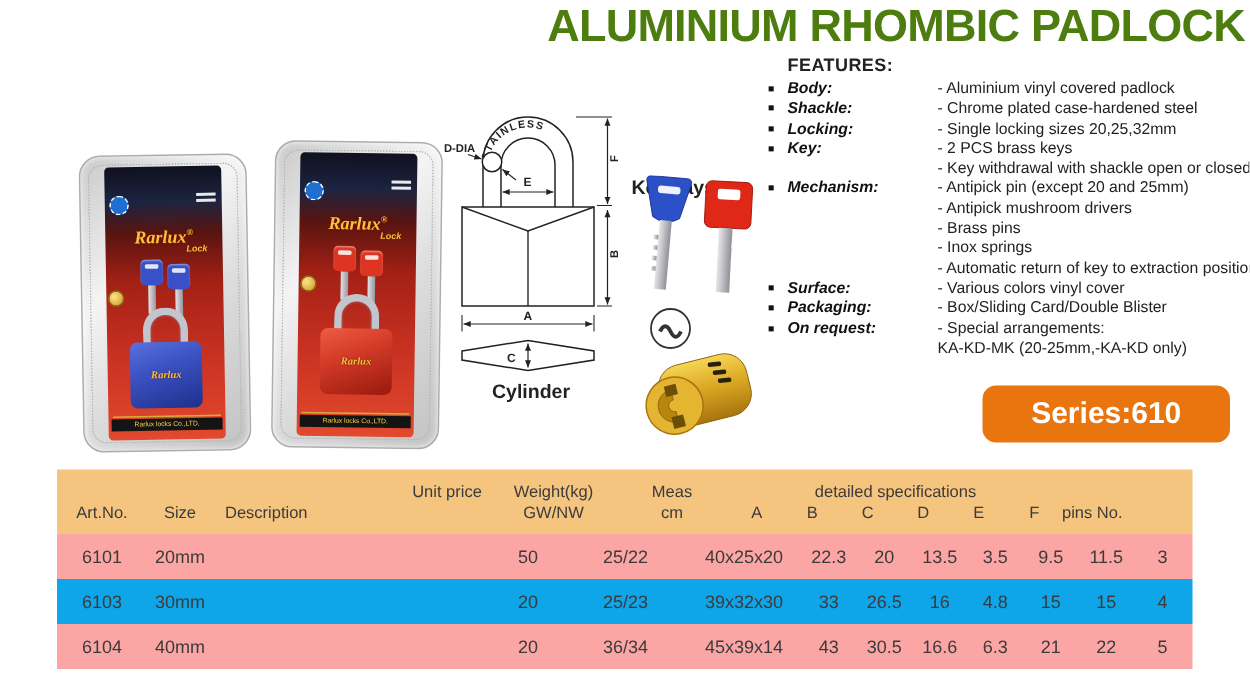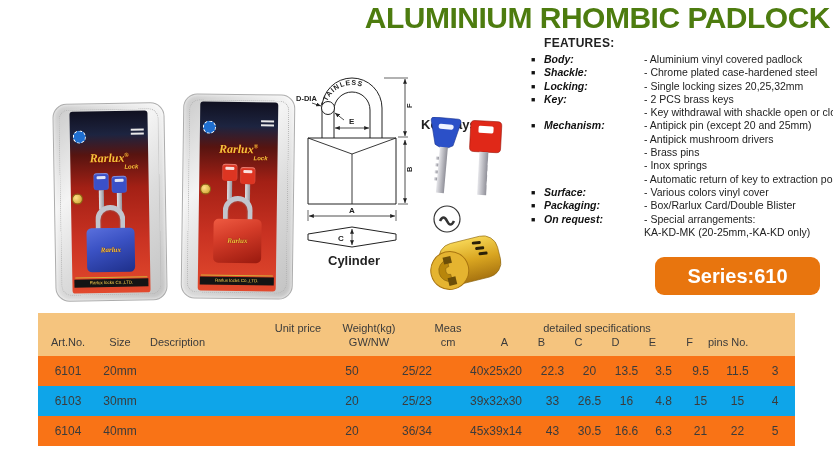--- a/index.html
+++ b/index.html
@@ -5,21 +5,21 @@
   * { margin:0; padding:0; box-sizing:border-box; }
   html,body { background:#fff; }
   body { font-family:"Liberation Sans", sans-serif; color:#222; }
   .page { position:relative; width:833px; height:449px; background:#fff; overflow:hidden; }
 
   
   .title { position:absolute; top:1px; right:3px; font-size:30px; font-weight:800;
            letter-spacing:-0.5px; color:#4d7c0f; white-space:nowrap; }
 
   
-  .features { position:absolute; left:531px; top:36px; width:300px; }
+  .features { position:absolute; left:512px; top:36px; width:300px; }
   .features h3 { font-size:12px; font-weight:bold; margin-left:13px; margin-bottom:3px; letter-spacing:.3px; }
   .feat { display:grid; grid-template-columns:13px 100px 1fr; font-size:10.5px; line-height:13.3px; }
   .bullet { font-size:7px; line-height:13.3px; color:#111; }
   .bullet::before { content:"■"; }
   .flabel { font-weight:bold; font-style:italic; color:#111; }
   .fvals div { white-space:nowrap; color:#222; }
 
   
   .series { position:absolute; left:655px; top:257px; width:165px; height:38px;
             background:#E8750E; border-radius:9px; color:#fff; font-size:20px; font-weight:bold;
@@ -28,21 +28,21 @@
   
   .keyways-label { position:absolute; left:421px; top:92px; font-size:13px; font-weight:bold;margin-top:25px; }
   .cyl-label { position:absolute; left:328px; top:252px; font-size:13px; font-weight:bold; line-height:17px; }
 
   
   .spec-table { position:absolute; left:38px; top:313px; width:757px; font-size:12px; color:#3b3b3b; }
   .thead { display:flex; background:#F5C47E; height:43px; padding-top:8px; font-size:11px; }
   .thead .col { display:flex; flex-direction:column; }
   .l1,.l2 { height:14px; line-height:14px; text-align:center; }
   .trow { display:flex; height:30px; line-height:30px; }
-  .trow.light { background:#f97316; }
+  .trow.light { background:#fca5a5; }
   .trow.hl { background:#0ea5e9; }
   .trow span { display:block; text-align:center; }
   .c-art{width:60px}.c-size{width:44px}
   .c-desc{width:126px; text-align:left !important; padding-left:4px}
   .thead .c-desc .l2{text-align:left; padding-left:4px}
   .c-unit{width:60px}.c-qty{width:48px}.c-weight{width:82px}.c-meas{width:76px}
   .c-specs{width:222px}
   .letters{display:flex}
   .letters span{width:37px; text-align:center}
   .c-spec{width:37px}
@@ -327,21 +327,21 @@
       <span class="bullet"></span>
       <span class="flabel">Surface:</span>
       <div class="fvals">
           <div>- Various colors vinyl cover</div>
         </div>
     </div>
     <div class="feat">
       <span class="bullet"></span>
       <span class="flabel">Packaging:</span>
       <div class="fvals">
-          <div>- Box/Rarlux Card/Double Blister</div>
+          <div>- Box/Sliding Card/Double Blister</div>
         </div>
     </div>
     <div class="feat">
       <span class="bullet"></span>
       <span class="flabel">On request:</span>
       <div class="fvals">
           <div>- Special arrangements:</div>
           <div>KA-KD-MK  (20-25mm,-KA-KD only)</div>
         </div>
     </div>

